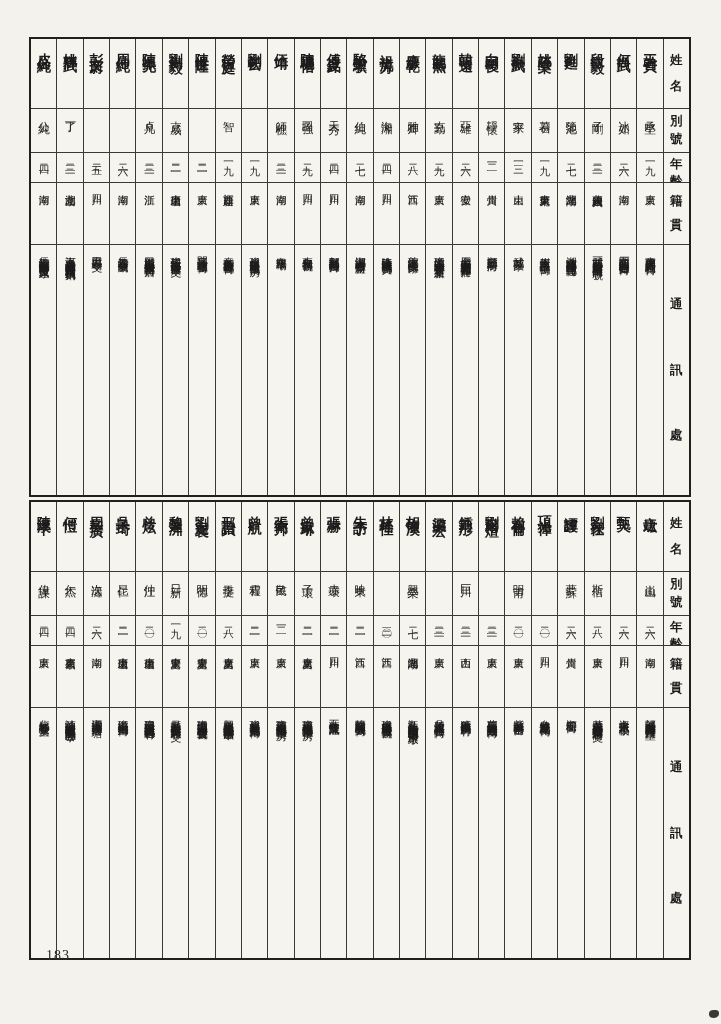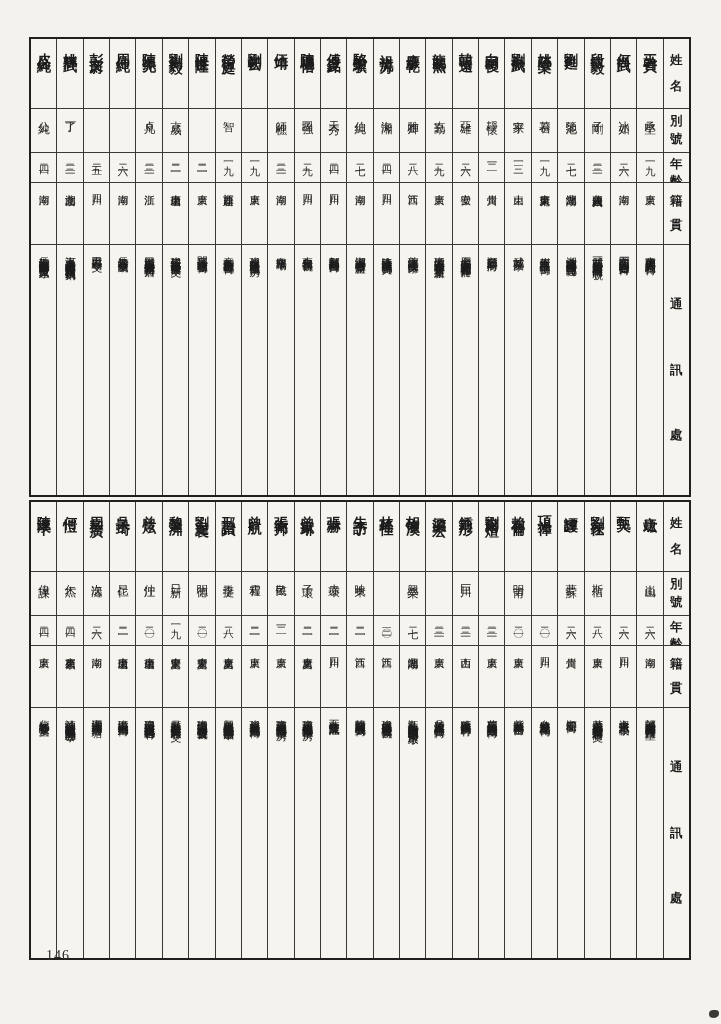--- a/index.html
+++ b/index.html
@@ -919,15 +919,15 @@
         </div>
         <div class="cell origin">
           <span class="vt">廣東</span>
         </div>
         <div class="cell address">
           <span class="vt">化縣新安圩義安堂</span>
         </div>
       </div>
     </section>
 
-  <div class="page-number">146</div>
+  <div class="page-number">183</div>
   <div class="speck"></div>
 </div>
 
 </body></html>

